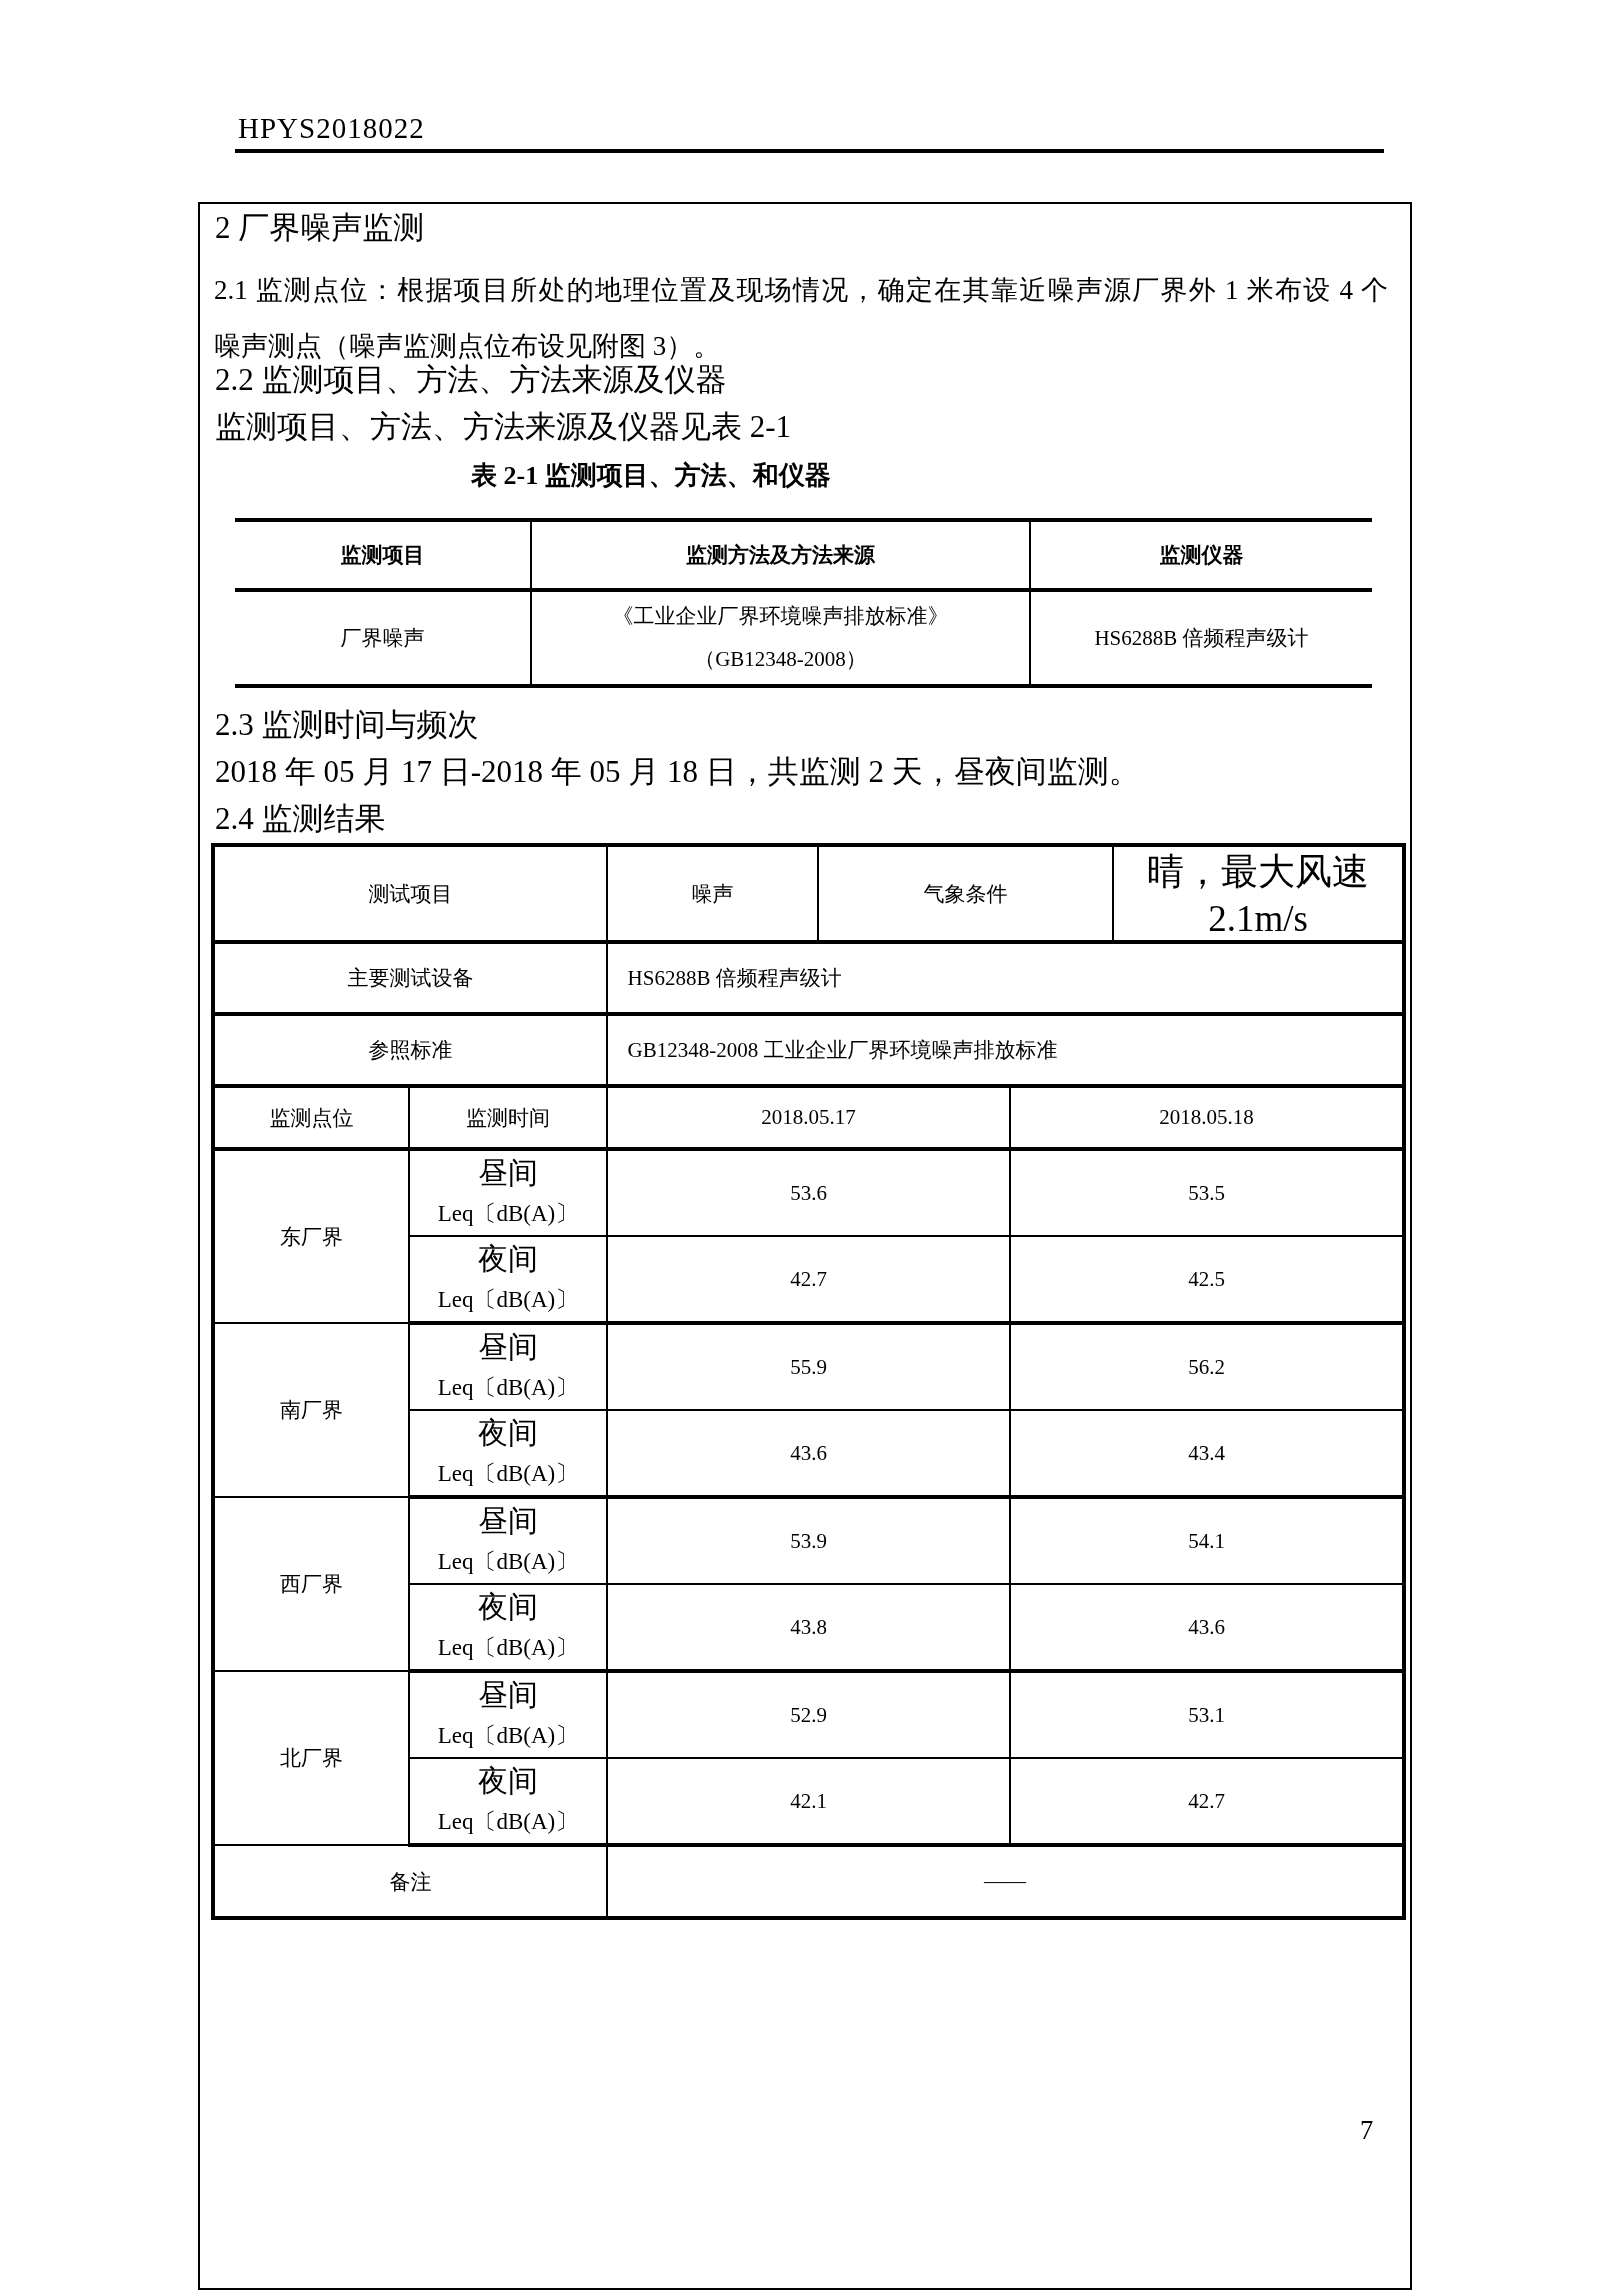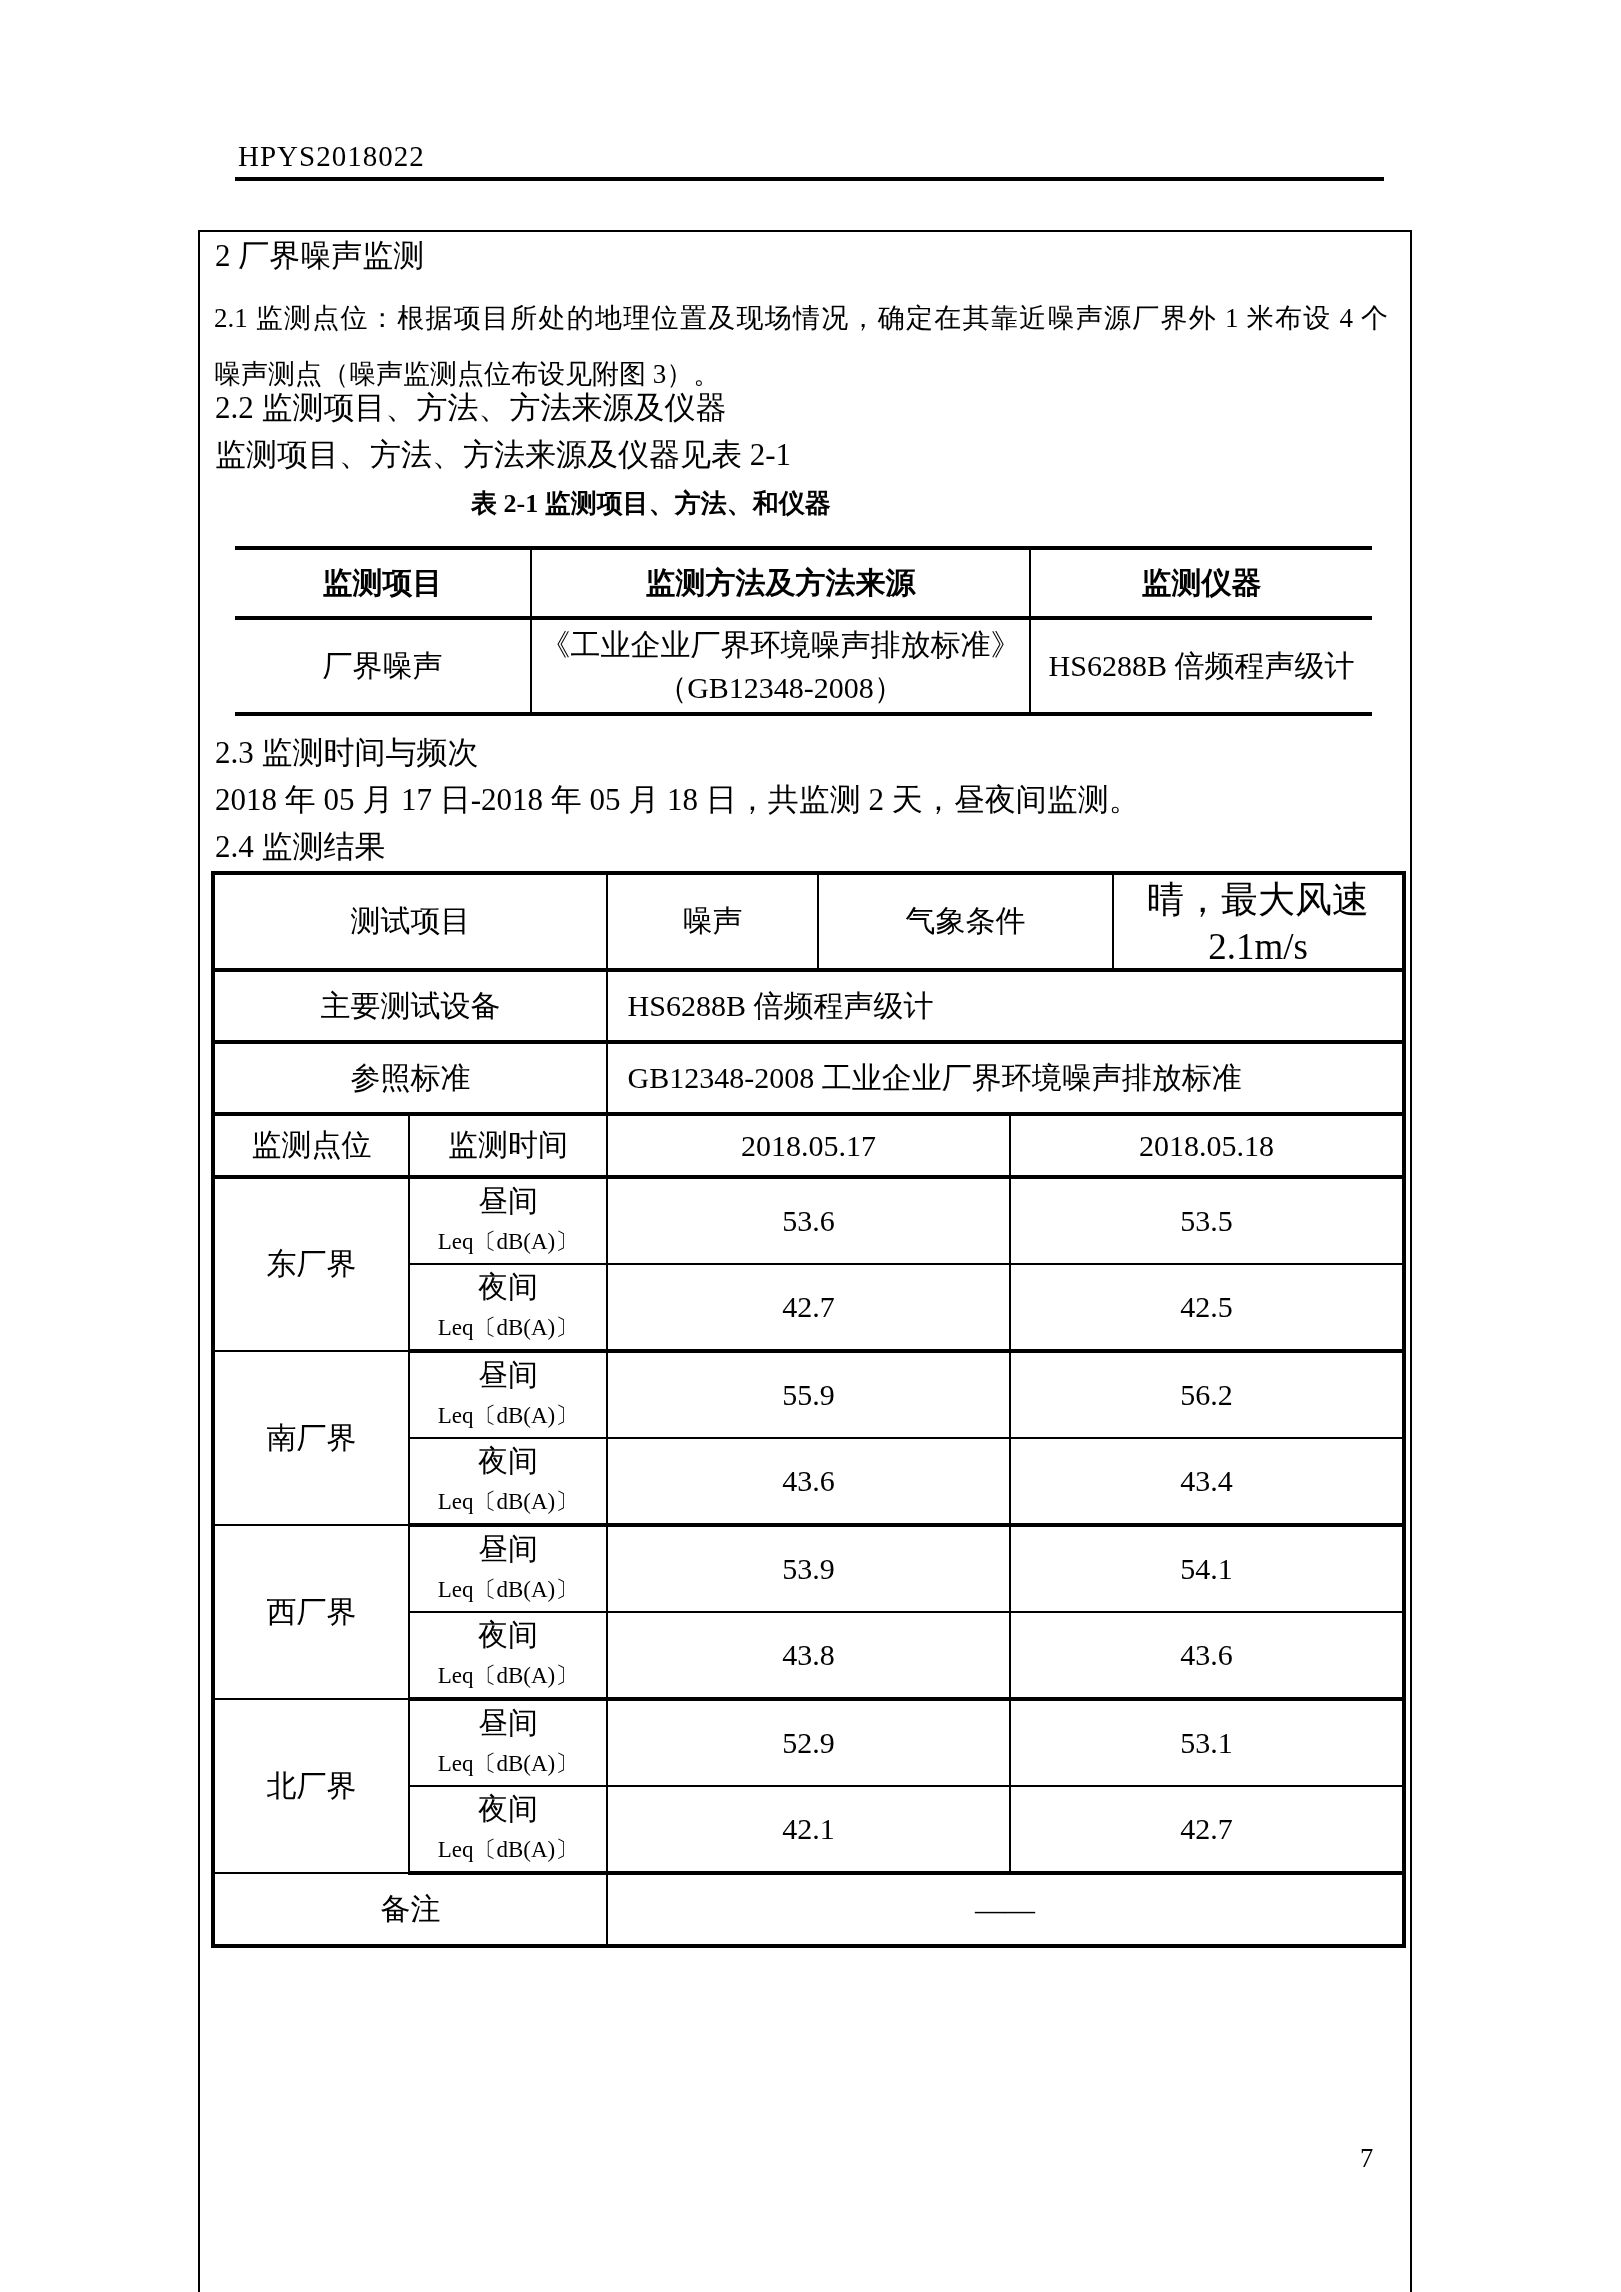--- a/index.html
+++ b/index.html
@@ -4,34 +4,34 @@
 <style>
   html,body{margin:0;padding:0;background:#888;}
   .page{
     position:relative;
     width:1621px;height:2293px;
     background:#ffffff;
     color:#000;
     font-family:"Liberation Serif","DejaVu Serif",serif;
     overflow:hidden;
   }
-  .abs{position:absolute;margin-top:28px;}
+  .abs{position:absolute;}
   
   .hdr-code{left:238px;top:112px;font-size:29px;letter-spacing:1px;}
   .hdr-rule{left:235px;top:149px;width:1149px;height:3.9px;background:#000;}
   
   .content-box{left:198px;top:202px;width:1210px;height:2084px;border:2.9px solid #000;}
   
   .para{left:215px;font-size:31px;line-height:47px;white-space:nowrap;}
   .para-wrap{left:214px;width:1174px;font-size:27px;line-height:56px;}
   .jline{text-align:justify;text-align-last:justify;}
   .t1-title{left:471px;top:458px;font-size:26px;font-weight:bold;white-space:nowrap;}
   
   table{border-collapse:collapse;table-layout:fixed;}
-  td{padding:0;text-align:center;vertical-align:middle;font-size:30px;overflow:hidden;}
+  td{padding:0;text-align:center;vertical-align:middle;font-size:21px;overflow:hidden;}
   .t1{left:235px;top:518px;width:1137px;}
   .t1 td{border:none;}
   .t1 td + td{border-left:2.9px solid #000;}
   .t1 .t1-head{border-top:4.9px solid #000;border-bottom:4.9px solid #000;height:70px;font-weight:bold;}
   .t1 .t1-body{border-bottom:4.9px solid #000;height:96px;}
   .t1 .two-line{line-height:43px;}
   
   .t2{left:211px;top:843px;width:1191px;border:4.9px solid #000;}
   .t2 td{border:2.9px solid #000;border-top-width:0;border-bottom-width:0;}
   .t2 tr.hb td{border-bottom:4.9px solid #000;}

